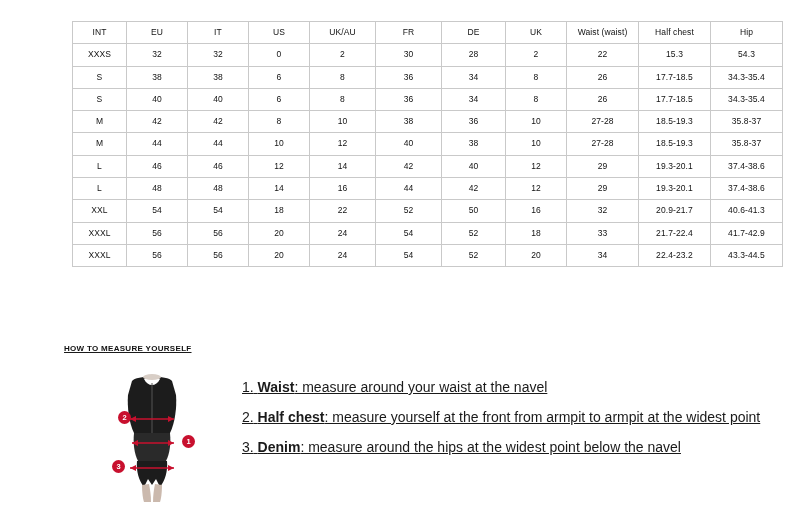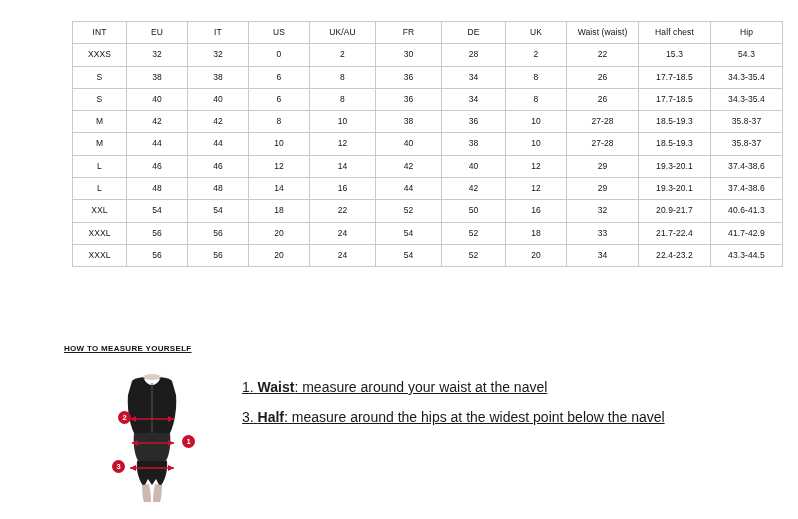--- a/index.html
+++ b/index.html
@@ -339,21 +339,25 @@
         <div class="callout c-2">2</div>
         <div class="callout c-3">3</div>
       </div>
 
       <div class="instructions">
         <div class="line">
           <span class="num">1.</span>
           <span class="term">Waist</span><span class="desc">: measure around your waist at the navel</span>
         </div>
         <div class="line">
+          <span class="num">2.</span>
+          <span class="term">Half chest</span><span class="desc">: measure yourself at the front from armpit to armpit at the widest point</span>
+        </div>
+        <div class="line">
           <span class="num">3.</span>
-          <span class="term">Half</span><span class="desc">: measure around the hips at the widest point below the navel</span>
+          <span class="term">Denim</span><span class="desc">: measure around the hips at the widest point below the navel</span>
         </div>
       </div>
 
     </div>
   </div>
 
 </div>
 
 </body></html>

